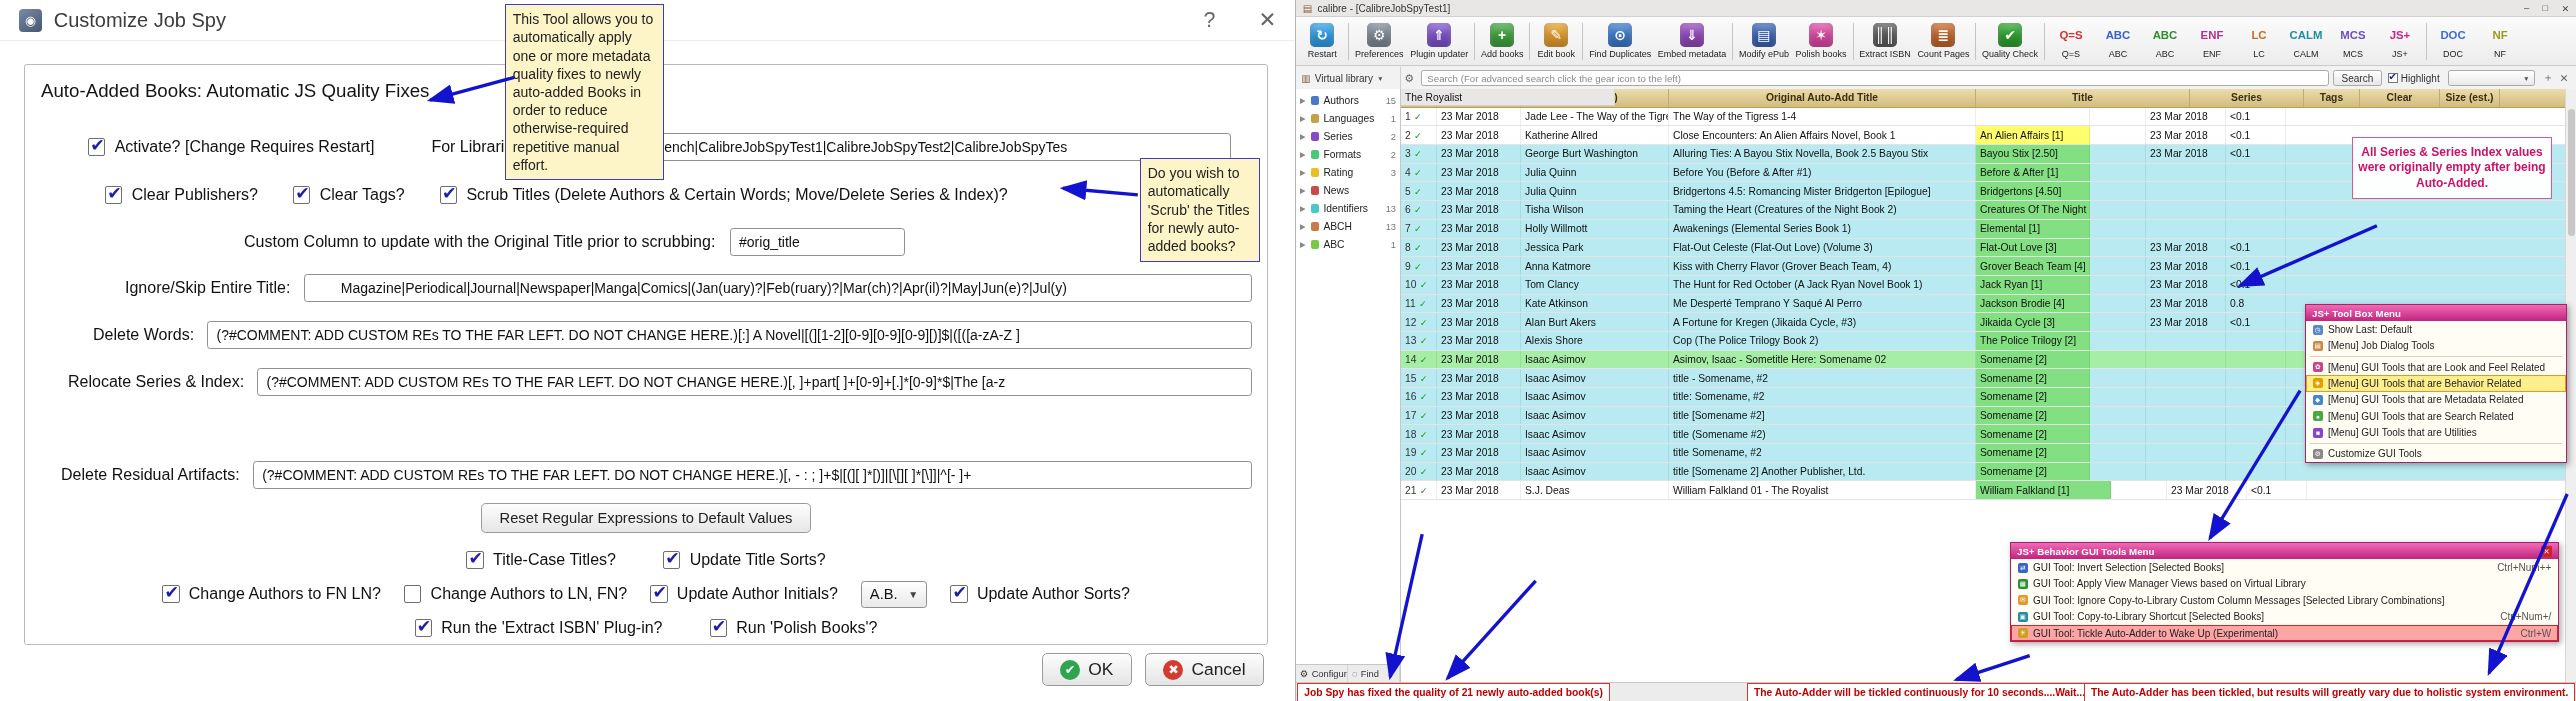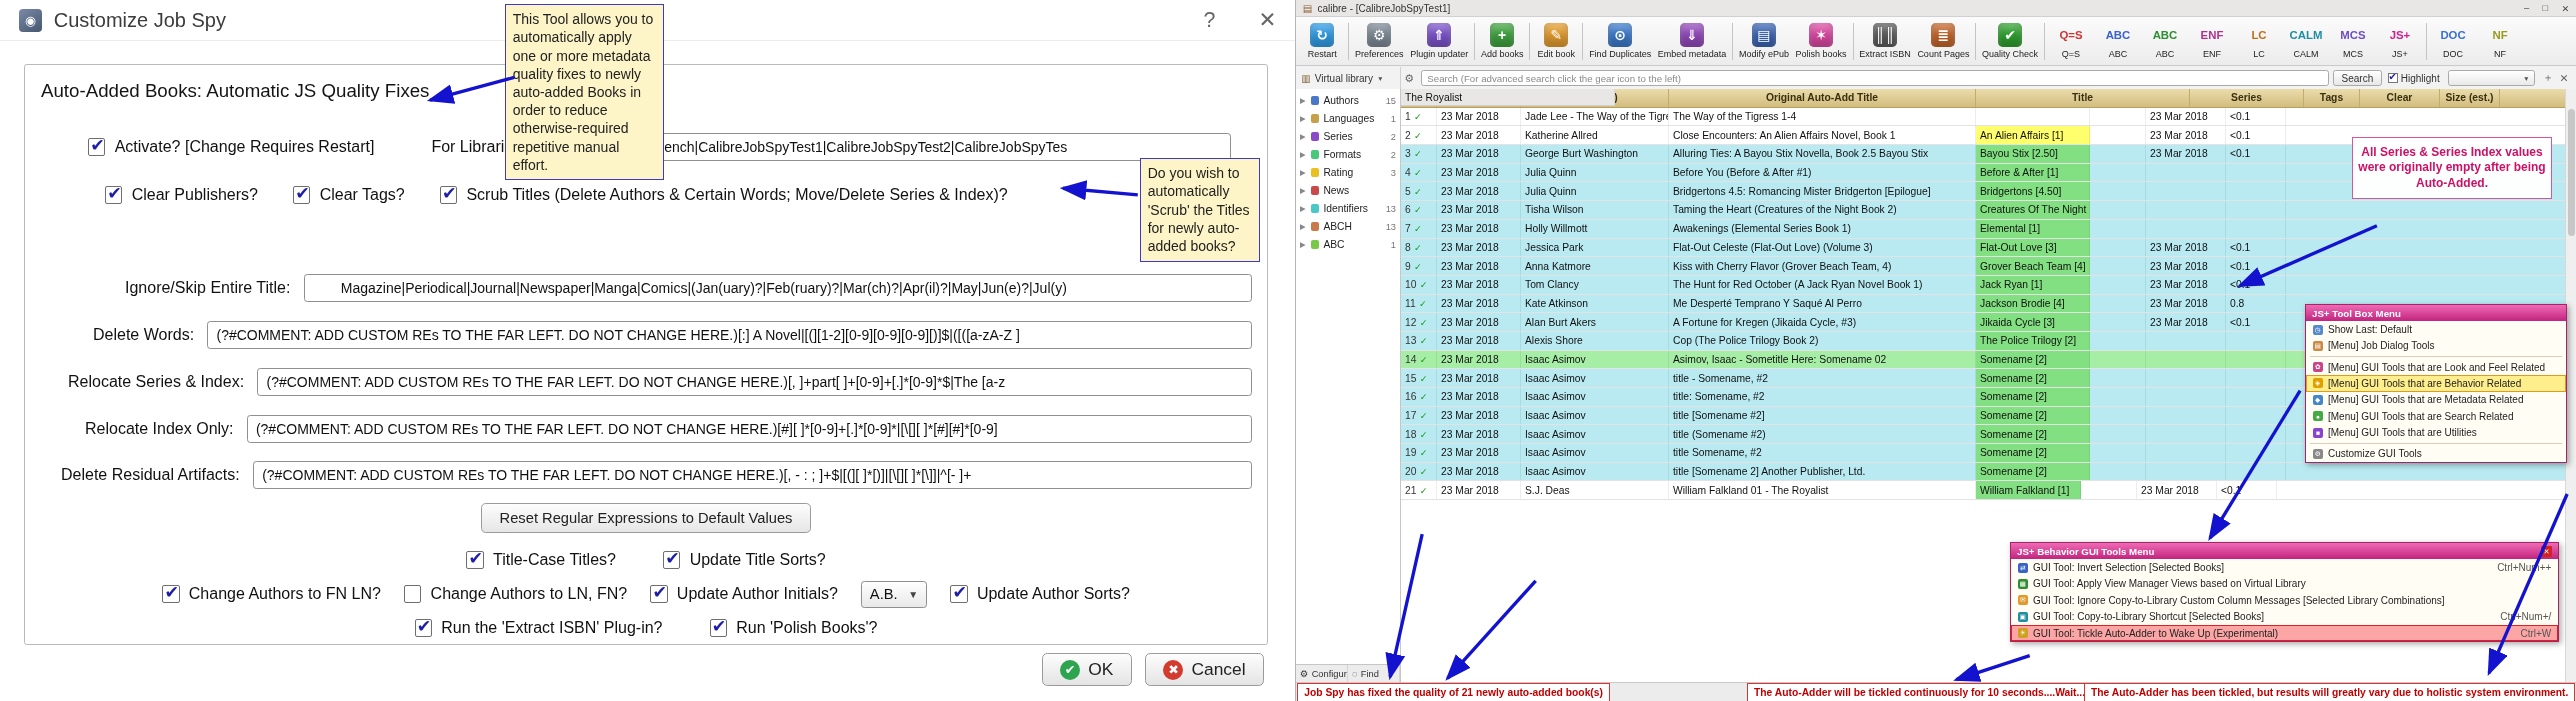--- a/index.html
+++ b/index.html
@@ -131,40 +131,40 @@
       <span class="cbl" style="margin-left:35px;">
           <span class="cb on"></span>
           <span class="lbl">Clear Tags?</span>
         </span>
       <span class="cbl" style="margin-left:35px;">
           <span class="cb on"></span>
           <span class="lbl">Scrub Titles (Delete Authors &amp; Certain Words; Move/Delete Series &amp; Index)?</span>
         </span>
     </div>
 
+    <div class="drow" style="top:226px;padding-left:220px;">
+      <span class="lbl">Custom Column to update with the Original Title prior to scrubbing:</span>
+      <span class="din" style="width:175px;margin-left:14.7px;">#orig_title</span>
+    </div>
 
     <div class="drow" style="top:272px;padding-left:101px;">
       <span class="lbl">Ignore/Skip Entire Title:</span>
       <span class="din" style="flex:1;margin-left:13.4px;margin-right:16px;padding-left:36px;">Magazine|Periodical|Journal|Newspaper|Manga|Comics|(Jan(uary)?|Feb(ruary)?|Mar(ch)?|Apr(il)?|May|Jun(e)?|Jul(y)</span>
     </div>
 
     <div class="drow" style="top:319px;padding-left:69px;">
       <span class="lbl">Delete Words:</span>
       <span class="din" style="flex:1;margin-left:13.4px;margin-right:16px;">(?#COMMENT: ADD CUSTOM REs TO THE FAR LEFT. DO NOT CHANGE HERE.)[:] A Novel|[(][1-2][0-9][0-9][0-9][)]$|([([a-zA-Z ]</span>
     </div>
 
     <div class="drow" style="top:366px;padding-left:44px;">
       <span class="lbl">Relocate Series &amp; Index:</span>
       <span class="din" style="flex:1;margin-left:13.4px;margin-right:16px;">(?#COMMENT: ADD CUSTOM REs TO THE FAR LEFT. DO NOT CHANGE HERE.)[, ]+part[ ]+[0-9]+[.]*[0-9]*$|The [a-z</span>
     </div>
 
-    <div class="drow" style="top:413px;padding-left:61px;">
-      <span class="lbl">Relocate Index Only:</span>
-      <span class="din" style="flex:1;margin-left:13.4px;margin-right:16px;">(?#COMMENT: ADD CUSTOM REs TO THE FAR LEFT. DO NOT CHANGE HERE.)[#][ ]*[0-9]+[.]*[0-9]*|[\[][ ]*[#][#]*[0-9]</span>
-    </div>
 
     <div class="drow" style="top:459px;padding-left:37px;">
       <span class="lbl">Delete Residual Artifacts:</span>
       <span class="din" style="flex:1;margin-left:13.4px;margin-right:16px;">(?#COMMENT: ADD CUSTOM REs TO THE FAR LEFT. DO NOT CHANGE HERE.)[, - : ; ]+$|[(][ ]*[)]|[\[][ ]*[\]]|^[- ]+</span>
     </div>
 
     <div class="drow center" style="top:502px;">
       <span class="rst-btn">Reset Regular Expressions to Default Values</span>
     </div>
 
@@ -719,21 +719,21 @@
           </div>
           <div class="trow white">
             <div class="tcell c-num" style="width: 36px; text-align: right;">
               <span>21</span>
               <span class="chk">✓</span>
             </div>
             <div class="tcell c-modified" style="width: 84px;">23 Mar 2018</div>
             <div class="tcell c-authors" style="width: 148px;">S.J. Deas</div>
             <div class="tcell c-orig" style="width: 307px;">William Falkland 01 - The Royalist</div>
             <div class="tcell c-title" style="width: 214px;">The Royalist</div>
-            <div class="tcell c-series ser-green" style="width: 105px;">William Falkland [1]</div>
+            <div class="tcell c-series ser-green" style="width: 135px;">William Falkland [1]</div>
             <div class="tcell c-tags" style="width: 56px;"></div>
             <div class="tcell c-date" style="width: 80px;">23 Mar 2018</div>
             <div class="tcell c-size" style="width: 60px;">&lt;0.1</div>
           </div>
         </div>
       <div class="v-scroll">
           <div class="v-thumb"></div>
         </div>
     </div>
 

